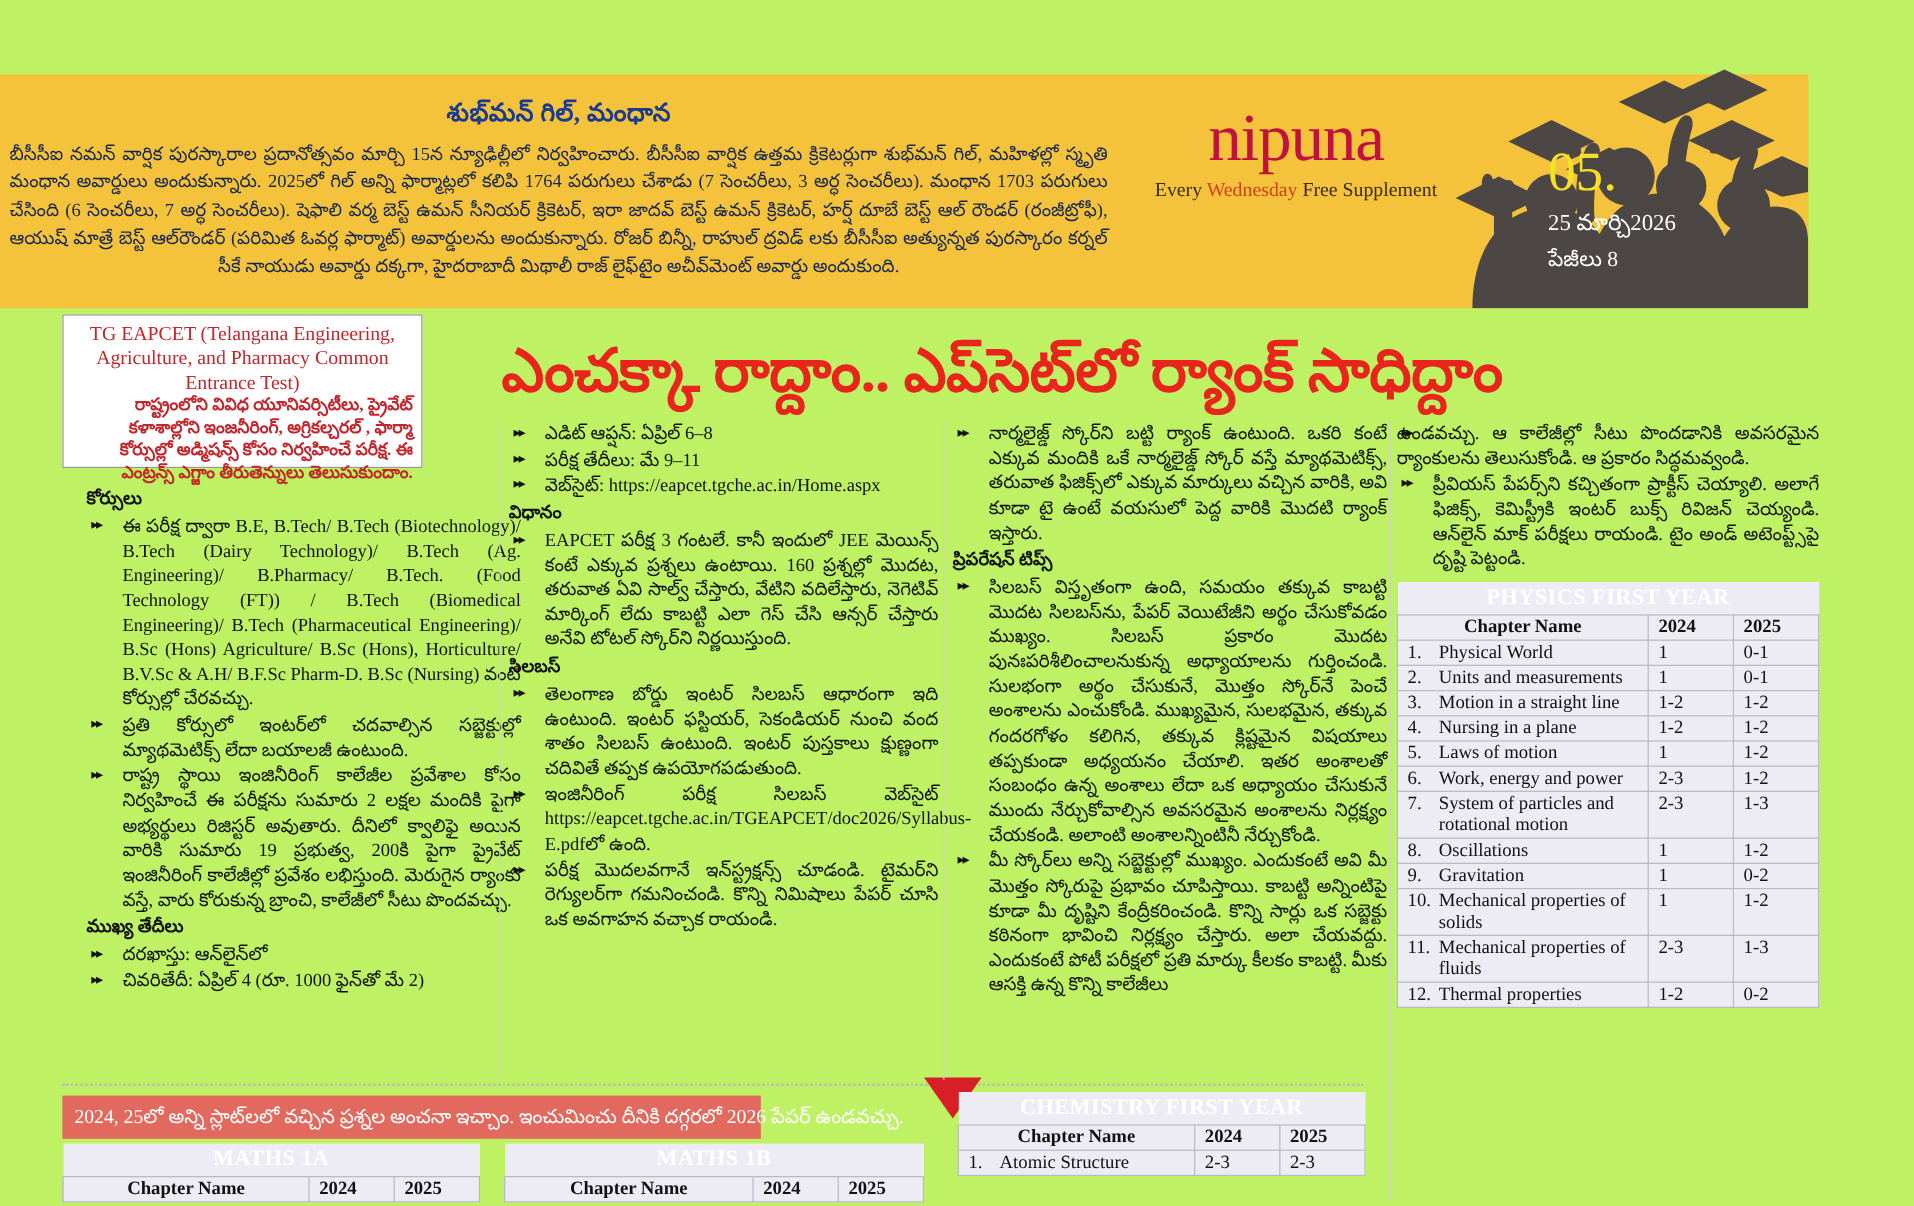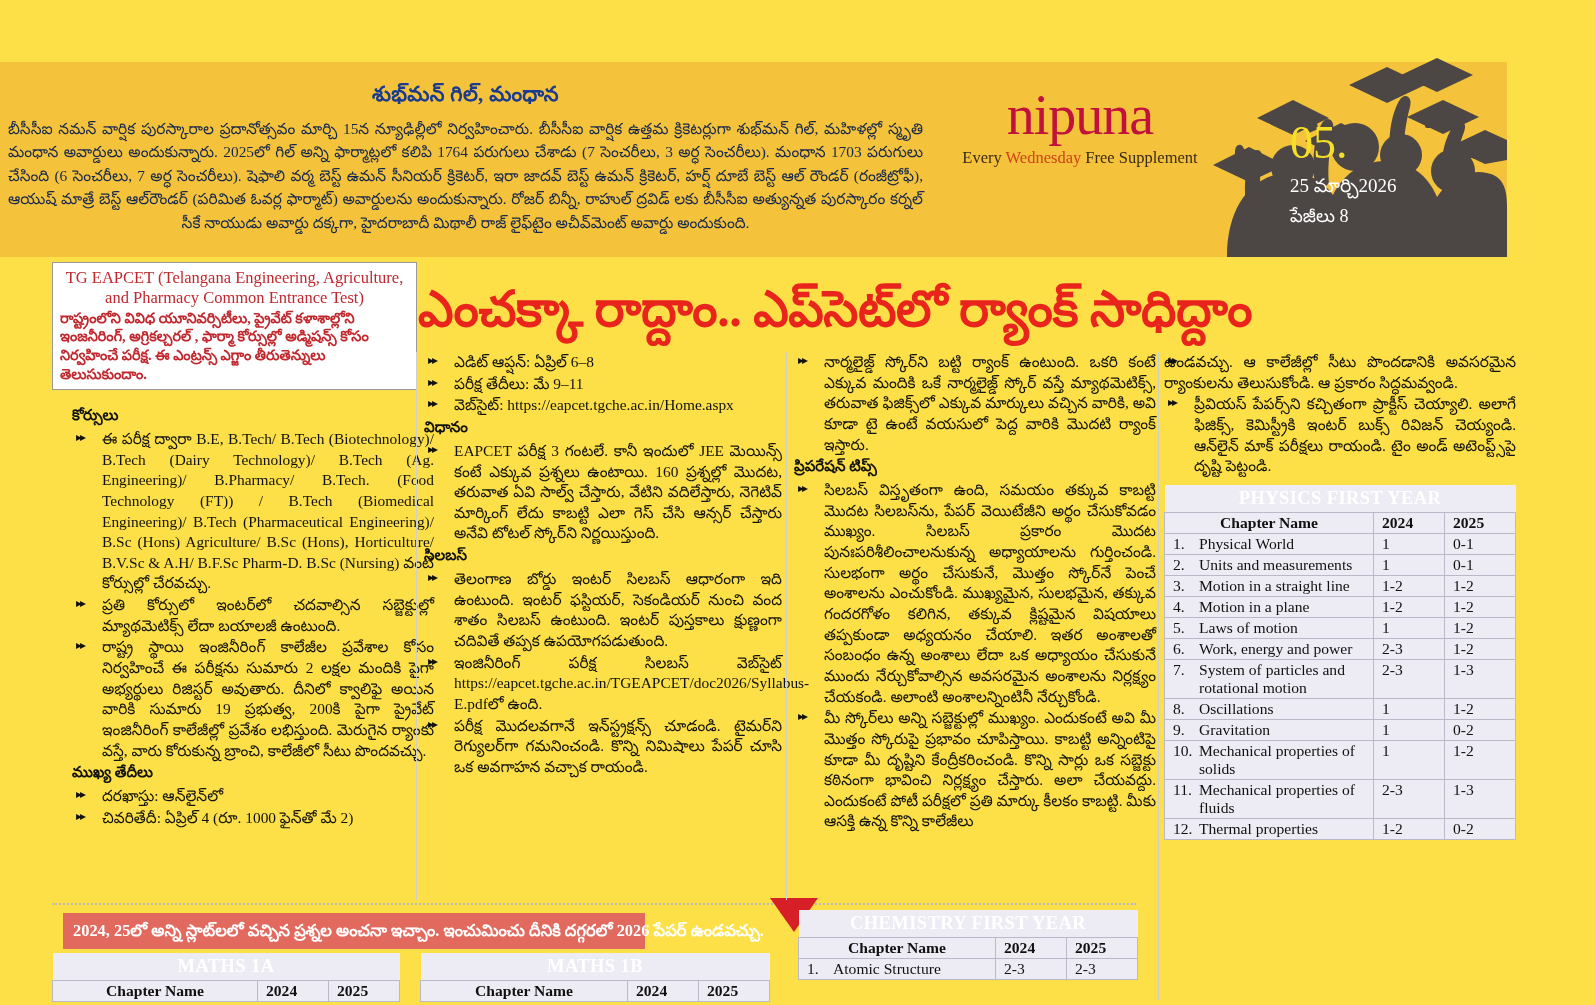--- a/index.html
+++ b/index.html
@@ -1,21 +1,21 @@
 <!DOCTYPE html>
 <html><head>
 <meta charset="utf-8">
 <style>
   html,body{margin:0;padding:0;background:#ffffff;}
   body{
     width:1595px;height:1005px;overflow:hidden;
     font-family:"Liberation Serif", serif;
     color:#111;
   }
-  .page{position:relative;width:1595px;height:1005px;background:#fde047;}
+  .page{position:relative;width:1595px;height:1005px;background:#bef264;}
 
   
   .masthead{
     position:absolute;left:0;top:62px;width:1507px;height:195px;
     background:#f5c33b;
   }
   .masthead-inner{position:relative;width:100%;height:100%;}
   .lead-block{
     position:absolute;left:8px;top:4px;width:915px;
   }
@@ -54,29 +54,29 @@
 
   
   .headline{
     position:absolute;left:418px;top:278px;width:1105px;height:62px;
     color:#e8241c;font-weight:bold;font-size:50px;line-height:62px;
     white-space:nowrap;letter-spacing:-.5px;
   }
 
   
   .introbox{
-    position:absolute;left:52px;top:262px;width:365px;height:128px;
+    position:absolute;left:52px;top:262px;width:300px;height:128px;
     border:1px solid #999;background:#fff;padding:5px 7px 4px;
     box-sizing:border-box;
   }
   .introbox .en{
     color:#c1272d;font-size:16.5px;line-height:1.23;text-align:center;
   }
   .introbox .te{
-    color:#c1272d;font-size:14.4px;line-height:1.3;text-align:left;
+    color:#c1272d;font-size:14.4px;line-height:1.3;text-align:right;
     font-weight:bold;
   }
 
   
   .col{position:absolute;box-sizing:border-box;}
   .col1{left:52px;top:404px;width:362px;margin-left:20px;}
   .col2{left:424px;top:352px;width:358px;}
   .col3{left:794px;top:352px;width:362px;}
   .col4{left:1164px;top:352px;width:352px;}
 
@@ -109,22 +109,22 @@
   .cap-m1a{background:#12a08d;}
   .cap-m1b{background:#b40b3c;}
   .tbl .hdr td{font-weight:bold;text-align:center;background:#edecf5;}
   .tbl .hdr td.nm{text-align:center;}
   .tbl td.num{text-align:left;width:54px;}
   .chname{display:flex;}
   .chname .n{width:26px;flex:0 0 26px;}
 
   
   .redstrip{
-    position:absolute;left:63px;top:913px;width:582px;height:36px;
-    background:#e2695e;color:#fff;font-weight:bold;font-size:16.4px;
+    position:absolute;left:52px;top:913px;width:582px;height:36px;
+    background:#e2695e;color:#fff;font-weight:normal;font-size:16.4px;
     line-height:36px;padding-left:10px;box-sizing:border-box;
     white-space:nowrap;
   }
   .tri-shape{
     position:absolute;left:770px;top:898px;
     width:0;height:0;
     border-left:24px solid transparent;
     border-right:24px solid transparent;
     border-top:34px solid #d61f26;
   }
@@ -308,21 +308,21 @@
                 <span>Motion in a straight line</span>
               </span>
             </td>
             <td class="num">1-2</td>
             <td class="num">1-2</td>
           </tr>
       <tr>
             <td>
               <span class="chname">
                 <span class="n">4.</span>
-                <span>Motion in a plane</span>
+                <span>Nursing in a plane</span>
               </span>
             </td>
             <td class="num">1-2</td>
             <td class="num">1-2</td>
           </tr>
       <tr>
             <td>
               <span class="chname">
                 <span class="n">5.</span>
                 <span>Laws of motion</span>

